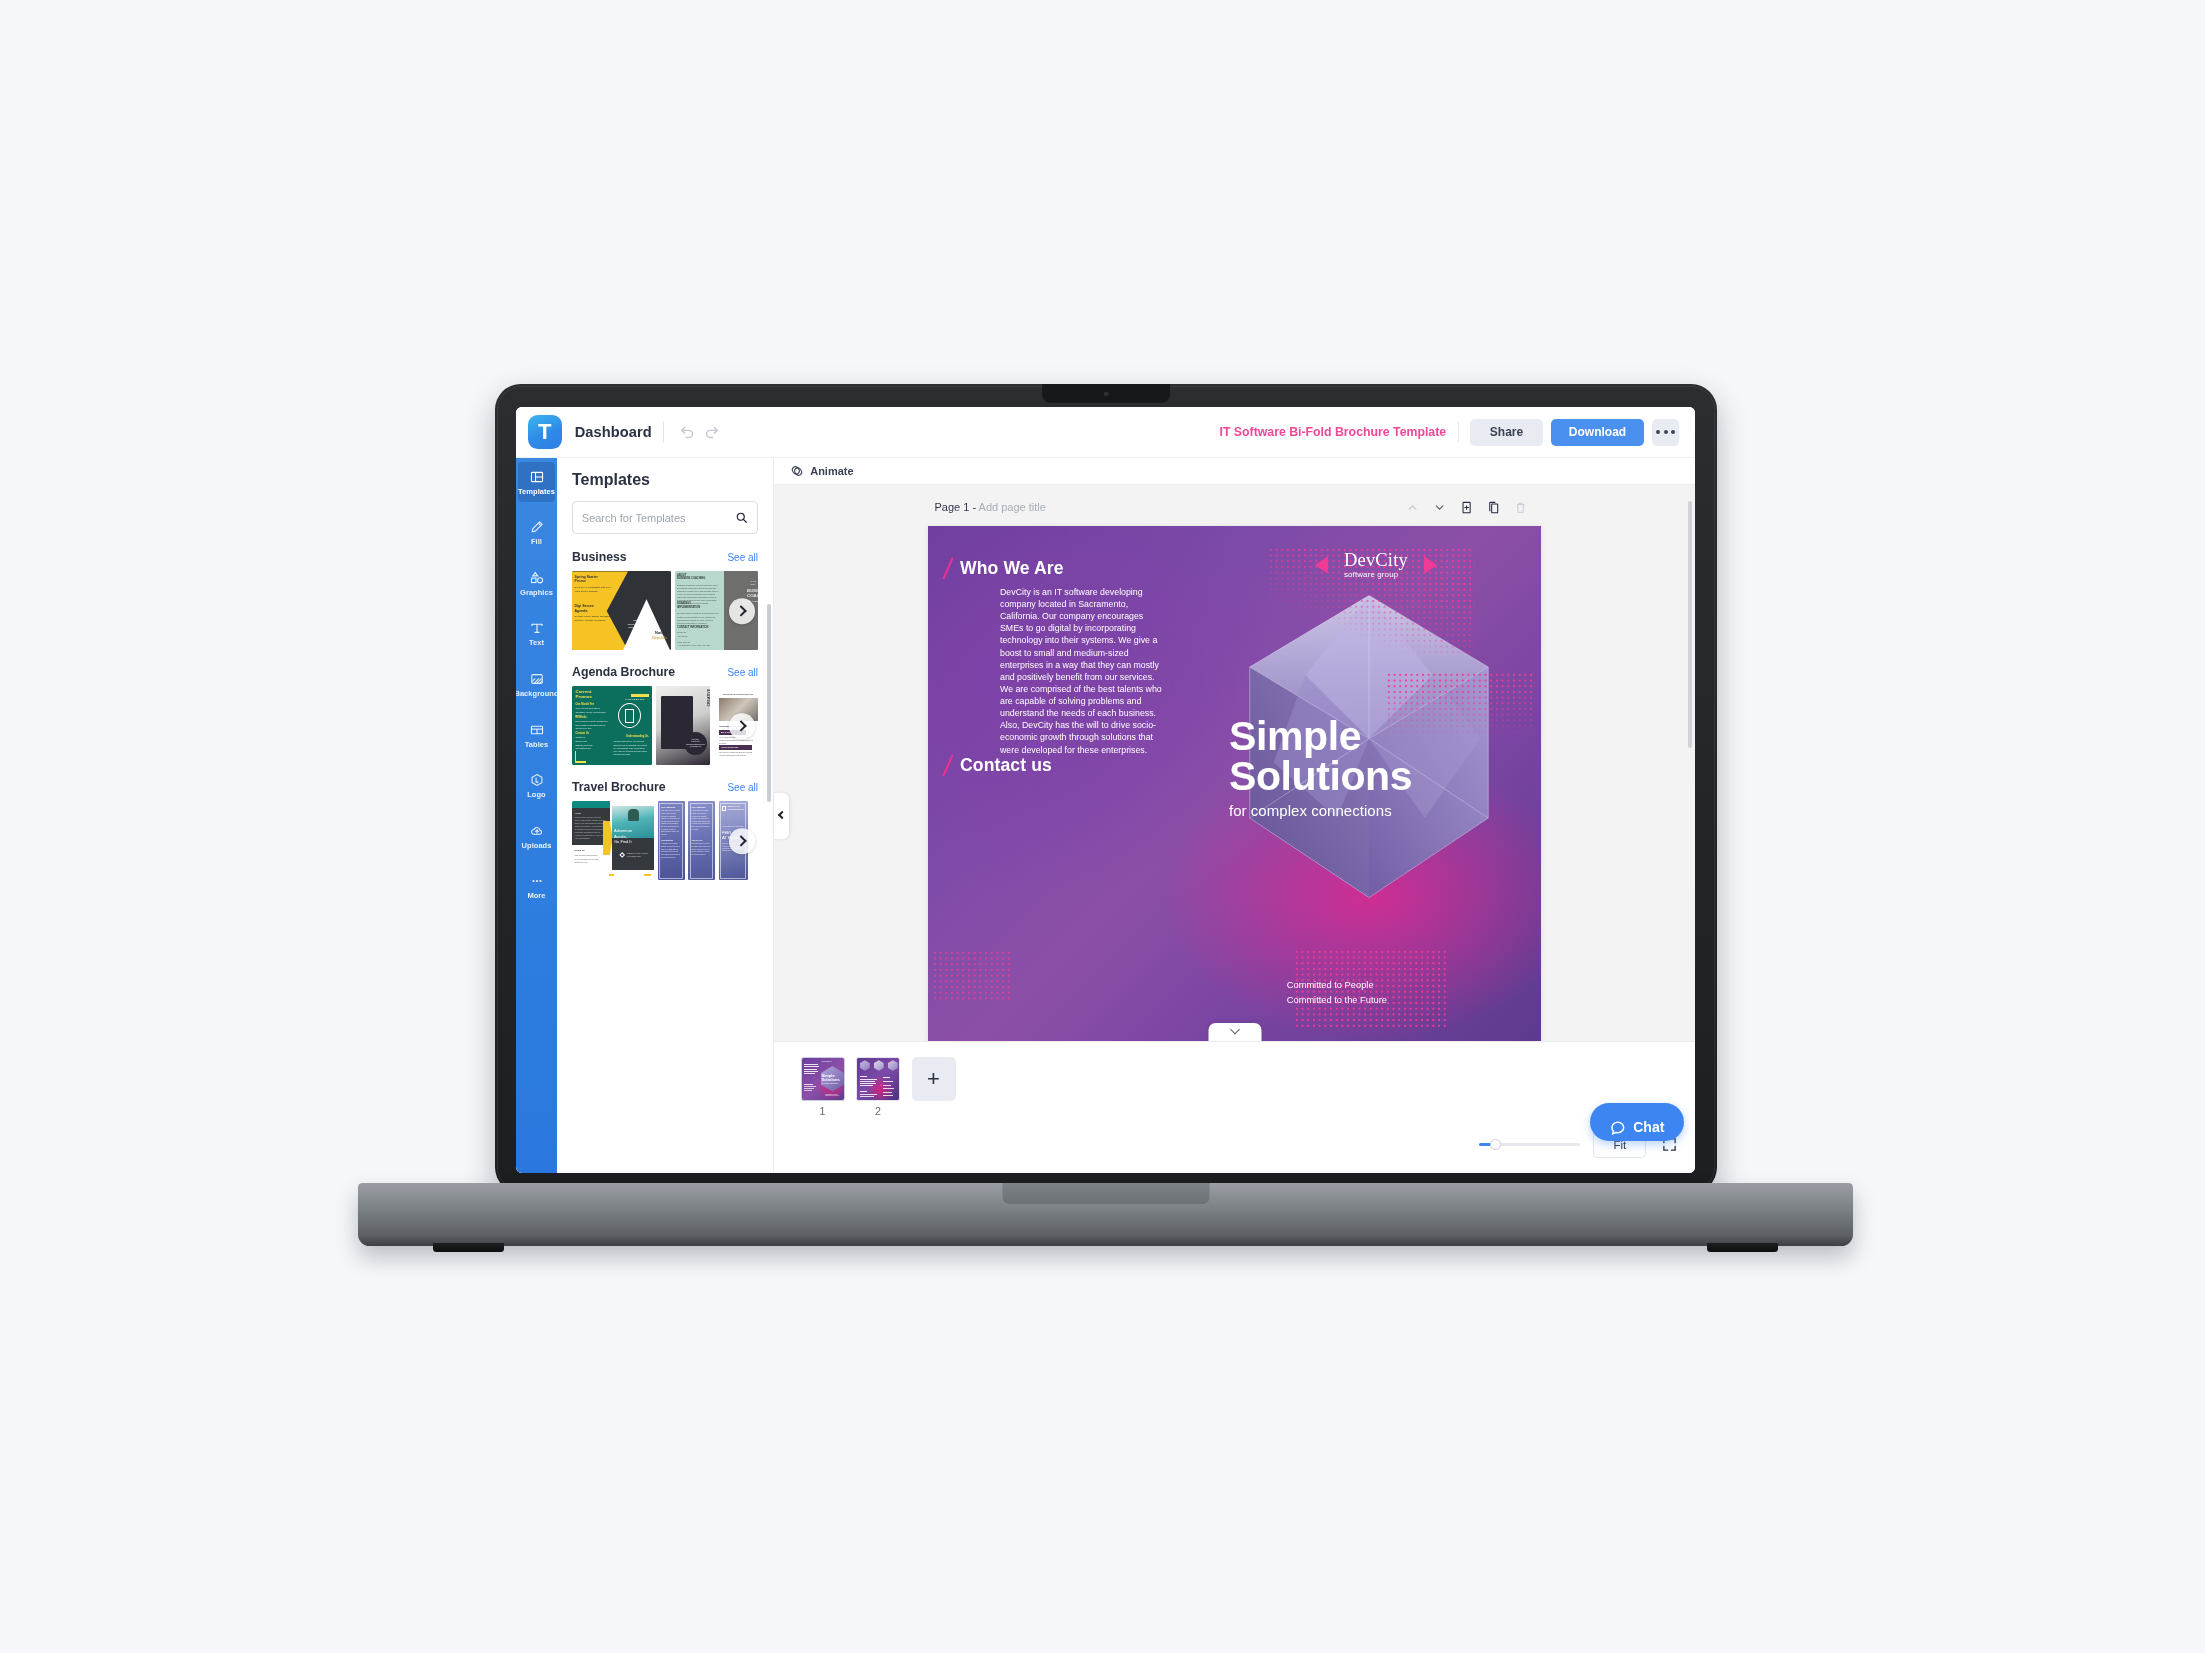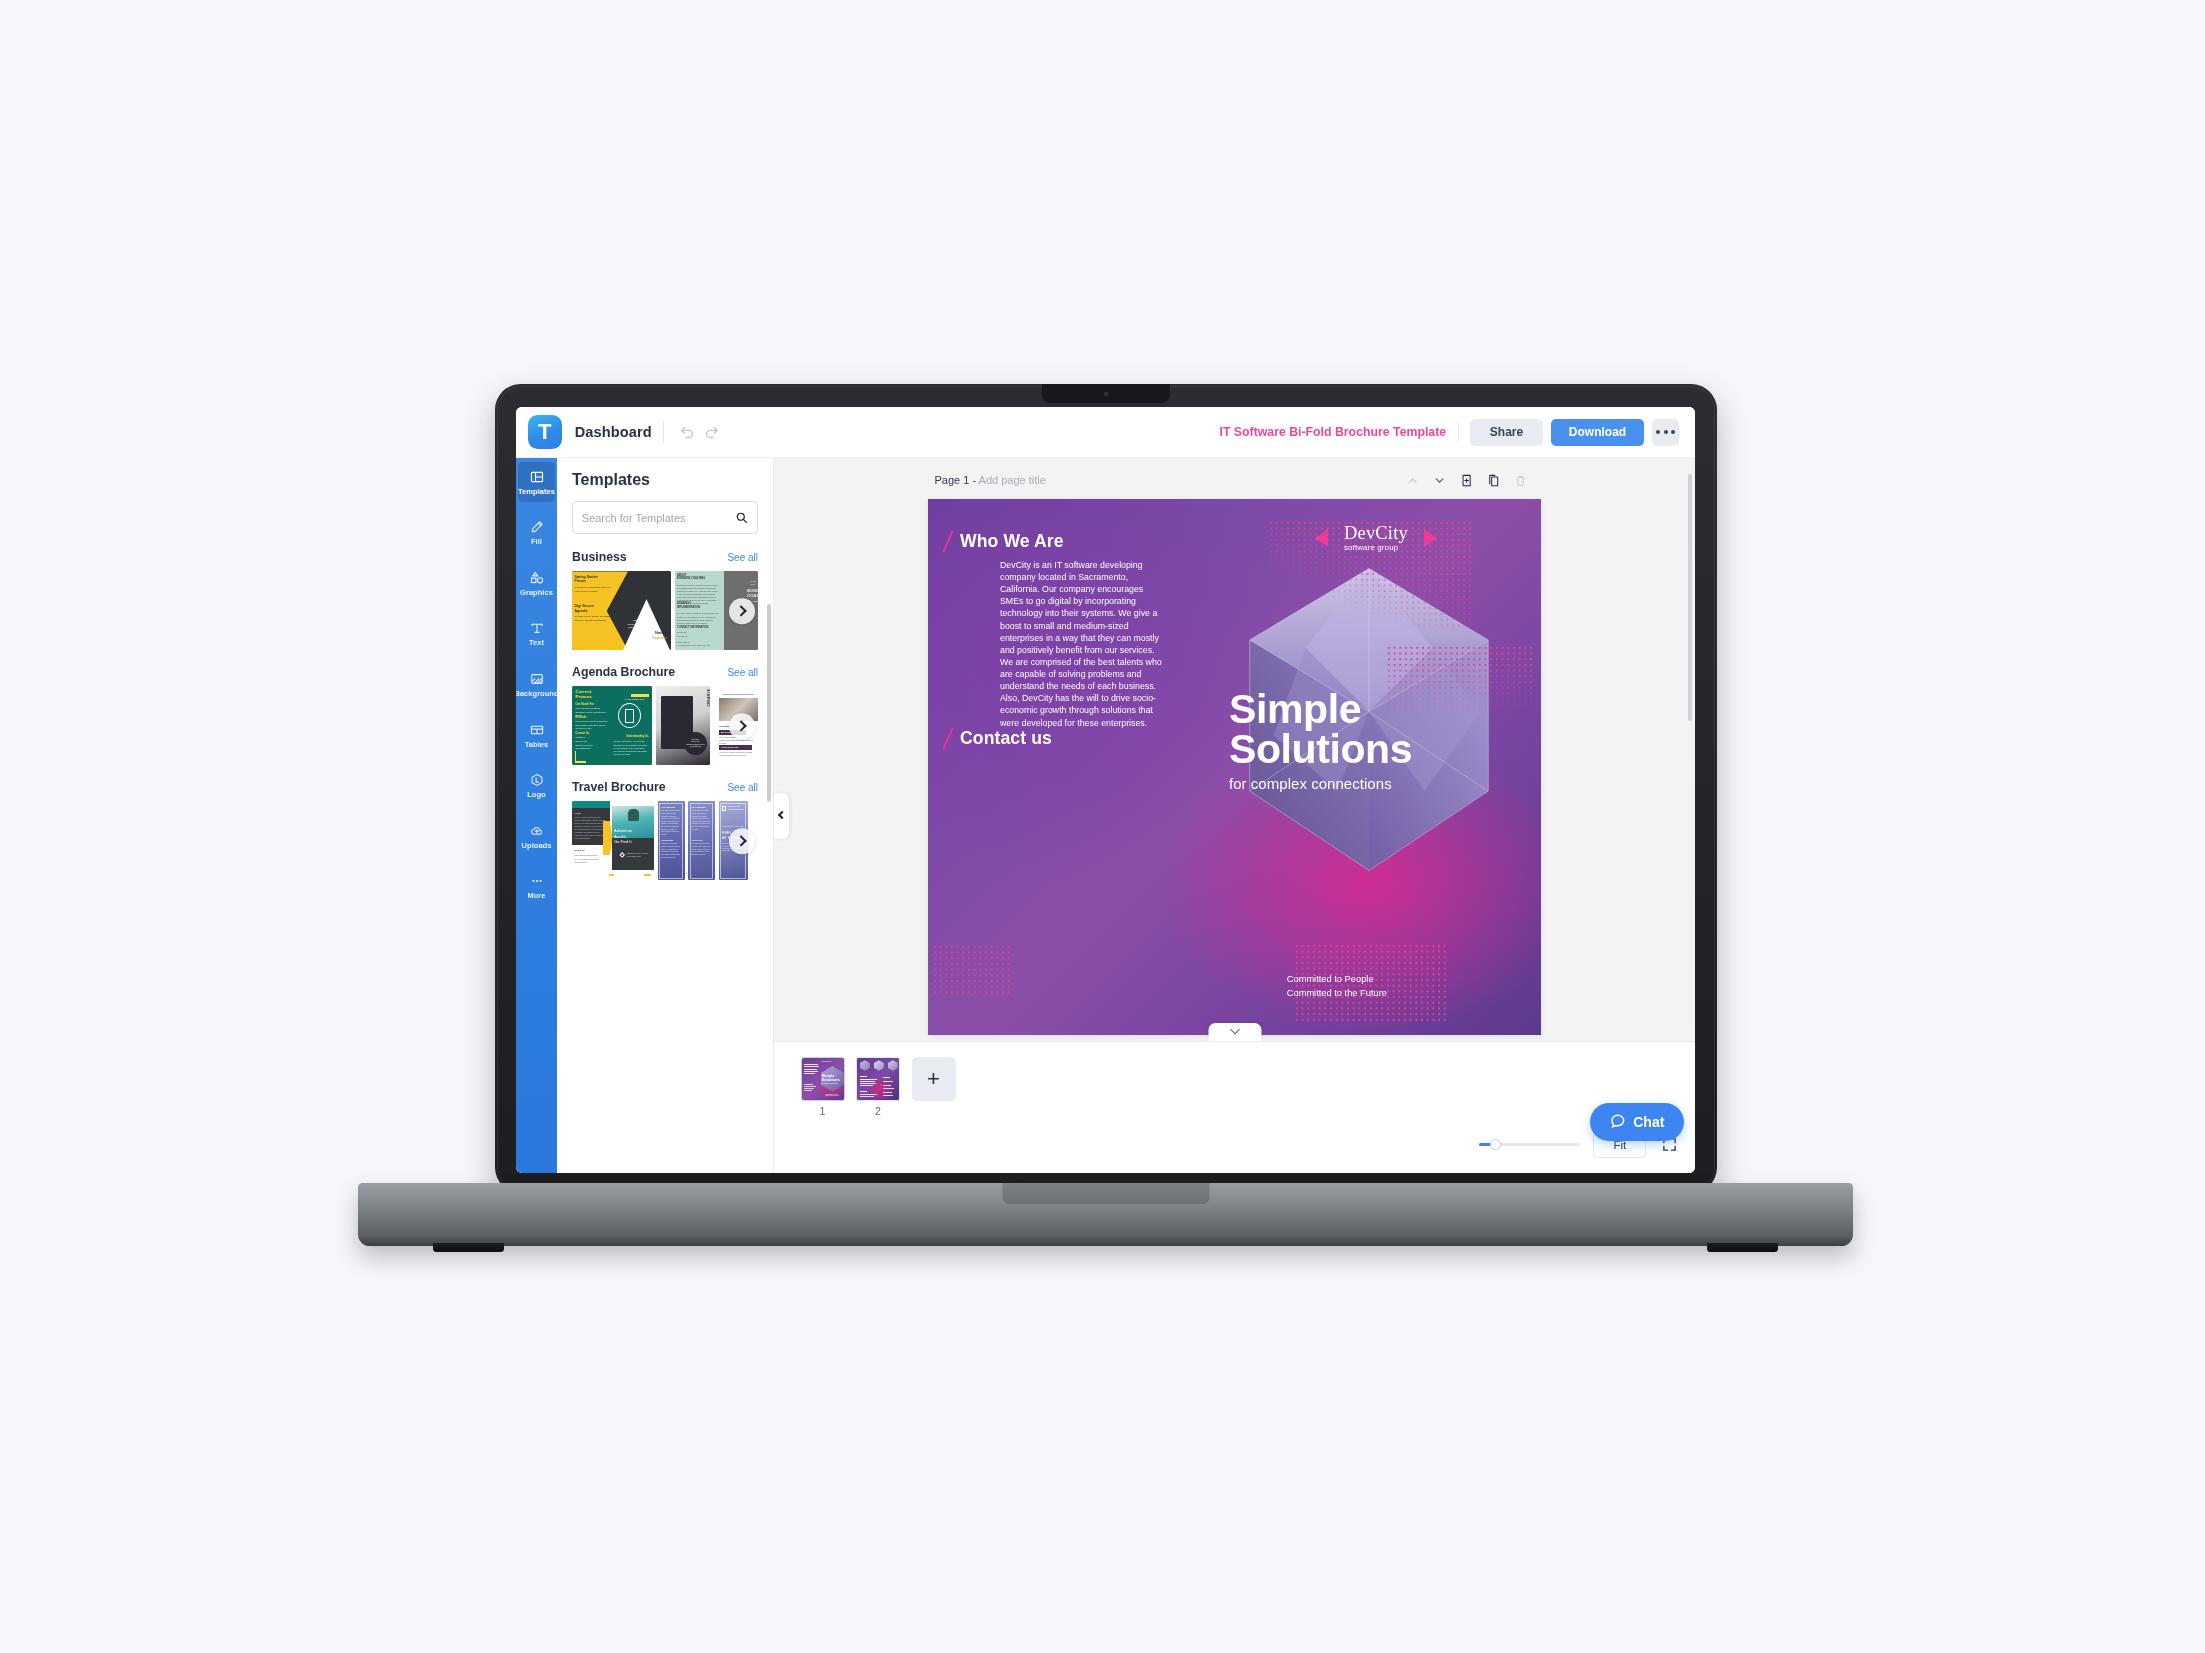--- a/index.html
+++ b/index.html
@@ -327,21 +327,21 @@
   .slider .knob{ position:absolute;left:10.6px;top:-4px;width:11px;height:11px;border-radius:50%;background:#fff;border:0.9px solid #c8ccd4; }
   .fit-box{
     height:27px;min-width:53px;padding:0 11.5px;border:0.7px solid #e1e4ea;border-radius:4.4px;
     display:flex;align-items:center;justify-content:center;font-size:11.5px;color:#2c3345;
   }
   .expand-ico{ width:19.4px;height:19.4px;color:#2c3345;display:flex;align-items:center;justify-content:center; }
 
   .chat-btn{
     position:absolute;right:11.5px;bottom:32px;
     height:38px;min-width:94px;padding:16px 15px;border-radius:19.4px;
-    background:#3d85f0;color:#fff;display:flex;align-items:center;justify-content:center;gap:7px;
+    background:#3d85f0;color:#fff;display:flex;justify-content:center;gap:7px;
     font-size:14px;font-weight:bold;
     box-shadow:0 3.5px 9.7px rgba(61,133,240,.36);
     z-index:20;
   }
 
   
   .mt{ position:absolute;inset:0; }
 </style>
 </head>
 <body>
@@ -659,20 +659,29 @@
               </div>
             </div>
             <div class="panel-scroll"></div>
           </div>
 
           <div class="editor">
             <div class="collapse">
                 <span class="chev-left"></span>
               </div>
 
+            <div class="anim-bar">
+              <span>
+                <svg width="14" height="14" viewBox="0 0 24 24" fill="none" stroke="#3b4254" stroke-width="1.9">
+                    <ellipse cx="10" cy="11" rx="5.4" ry="6.6" transform="rotate(-35 10 11)"></ellipse>
+                    <ellipse cx="14" cy="13" rx="5.4" ry="6.6" transform="rotate(-35 14 13)"></ellipse>
+                  </svg>
+              </span>
+              <span class="anim-label">Animate</span>
+            </div>
 
             <div class="canvas-area">
 
               <div class="page-toolbar">
                 <div class="page-label">
                   <span>Page 1 -</span>
                   <span class="ghost">Add page title</span>
                 </div>
                 <div class="ptb-spacer"></div>
                 <div class="ptb-ico dim">

